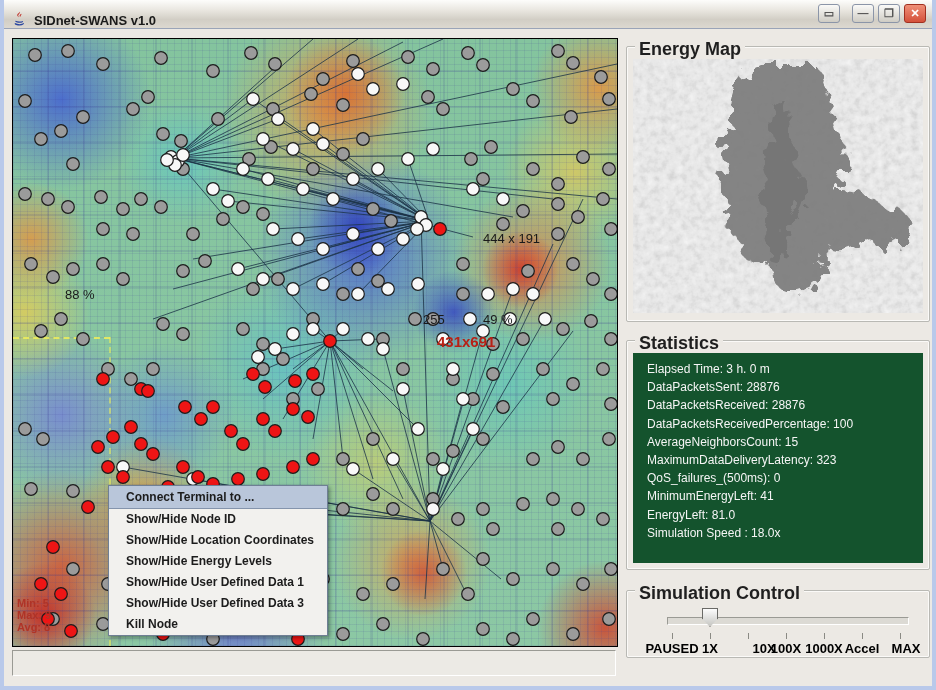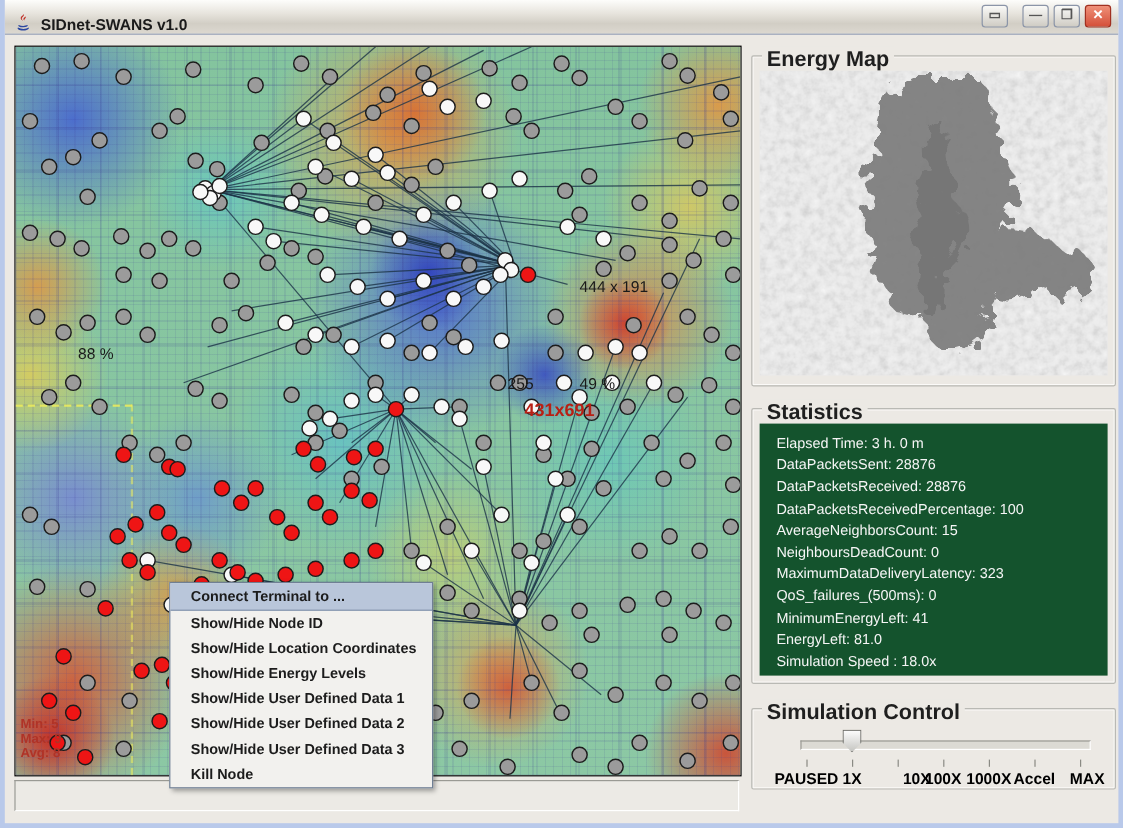--- a/index.html
+++ b/index.html
@@ -73,21 +73,21 @@
     border:1px solid #9a9a94;border-bottom-color:#fff;border-right-color:#fff;}
   .sl-thumb{position:absolute;top:17px;width:16px;height:19px;
     background:linear-gradient(180deg,#fcfcfc,#c6c6c2);border:1px solid #6a6a66;box-sizing:border-box;
     clip-path:polygon(0 0,100% 0,100% 55%,50% 100%,0 55%);}
   .sl-tick{position:absolute;top:42px;width:1px;height:6px;background:#8a8a84;}
   .sl-label{position:absolute;top:50px;transform:translateX(-50%);font-size:13px;font-weight:bold;color:#000000;white-space:nowrap;}
   
   .statusbar{position:absolute;left:8px;top:650px;width:604px;height:26px;background:#eceae5;
     border:1px solid #9a9a94;border-bottom-color:#fff;border-right-color:#fff;box-sizing:border-box;}
   
-  .cmenu{position:absolute;left:137px;top:485px;width:218px;background:#f2f1ee;
+  .cmenu{position:absolute;left:104px;top:485px;width:218px;background:#f2f1ee;
     border:1px solid #6f7f94;box-shadow:2px 2px 4px rgba(0,0,0,.35);z-index:50;}
   .cmenu .mi{height:21px;line-height:21px;padding-left:17px;font-size:12px;font-weight:bold;color:#1c1c1c;white-space:nowrap;}
   .cmenu .mi.sel{background:#b9c6da;height:22px;line-height:22px;border-bottom:1px solid #8494ac;}
   
   .map text{font-family:"Liberation Sans",sans-serif;}
 </style>
 </head>
 <body>
 
 <div id="window">
@@ -531,21 +531,20 @@
   </div>
 
   <div class="panel stats-panel">
     <span class="ptitle">Statistics</span>
     <div class="stats-black" id="stats-lines">
         <div class="sline">Elapsed Time: 3 h. 0 m</div>
         <div class="sline">DataPacketsSent: 28876</div>
         <div class="sline">DataPacketsReceived: 28876</div>
         <div class="sline">DataPacketsReceivedPercentage: 100</div>
         <div class="sline">AverageNeighborsCount: 15</div>
-        <div class="sline">NeighboursDeadCount: 0</div>
         <div class="sline">MaximumDataDeliveryLatency: 323</div>
         <div class="sline">QoS_failures_(500ms): 0</div>
         <div class="sline">MinimumEnergyLeft: 41</div>
         <div class="sline">EnergyLeft: 81.0</div>
         <div class="sline">Simulation Speed : 18.0x</div>
       </div>
   </div>
 
   <div class="panel sim-panel">
     <span class="ptitle">Simulation Control</span>
@@ -570,18 +569,17 @@
   </div>
 
   <div class="statusbar"></div>
 
   <div class="cmenu" id="cmenu">
       <div class="mi sel">Connect Terminal to ...</div>
       <div class="mi">Show/Hide Node ID</div>
       <div class="mi">Show/Hide Location Coordinates</div>
       <div class="mi">Show/Hide Energy Levels</div>
       <div class="mi">Show/Hide User Defined Data 1</div>
-      <div class="mi">Show/Hide User Defined Data 2</div>
       <div class="mi">Show/Hide User Defined Data 3</div>
       <div class="mi">Kill Node</div>
     </div>
 
 </div>
 
 </body></html>

